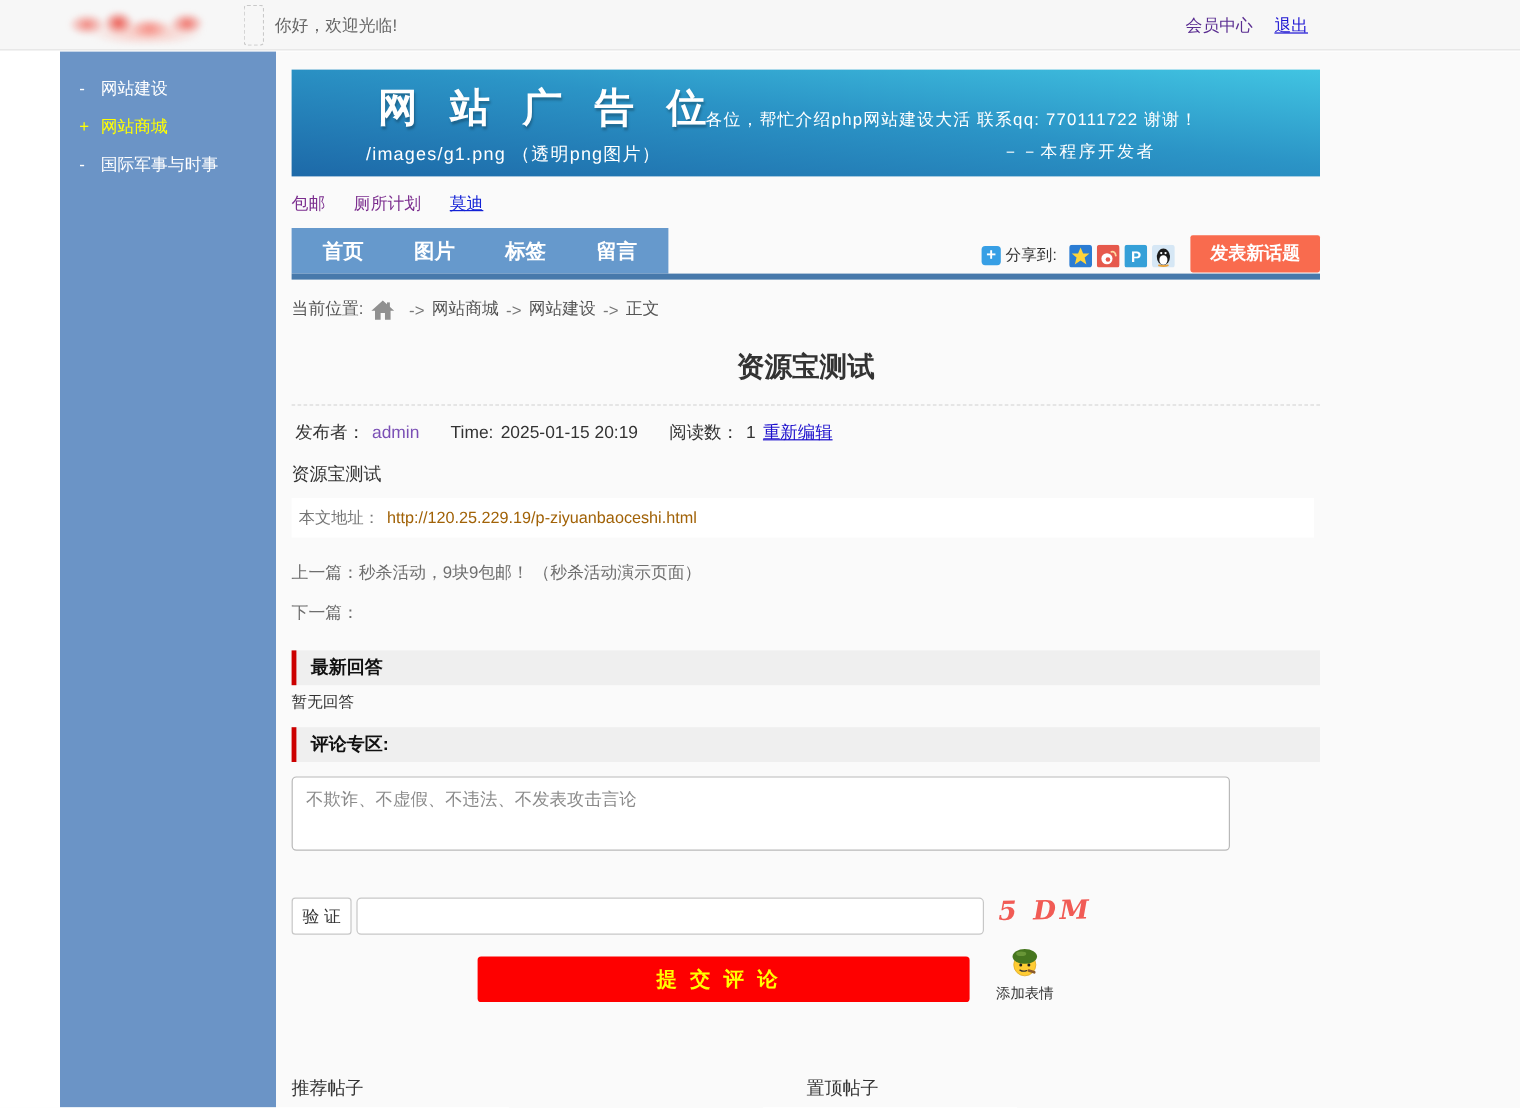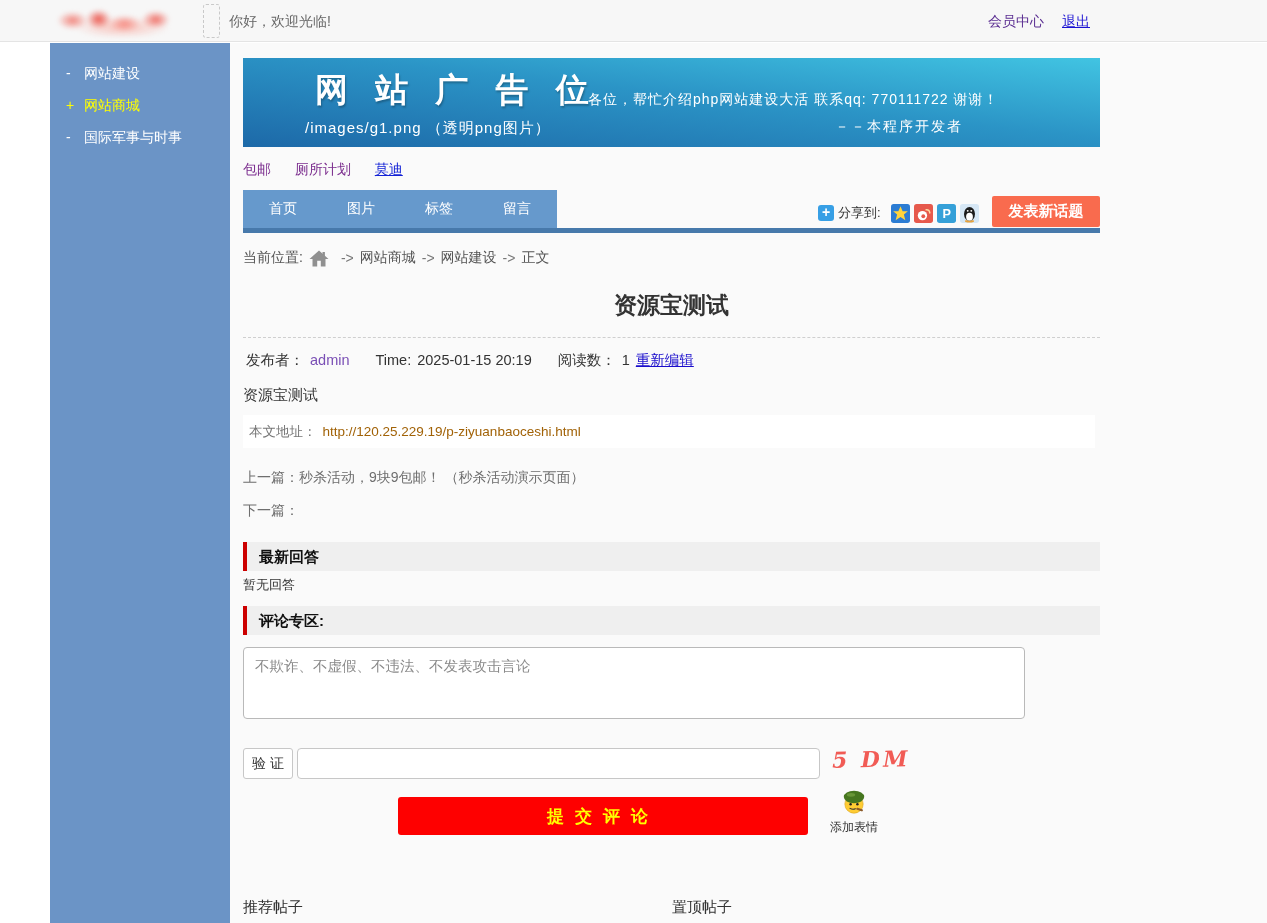--- a/index.html
+++ b/index.html
@@ -43,21 +43,21 @@
   .banner-msg1 { position:absolute; left:345px; top:33px; color:#fff; font-size:14px; letter-spacing:1px; }
   .banner-msg2 { position:absolute; left:592px; top:60px; color:#fff; font-size:14px; letter-spacing:2px; }
   
   .tags { position:absolute; left:243px; top:161px; font-size:14px; z-index:6; }
   .tag { margin-right:20px; cursor:pointer; }
   .tag-purple { color:#7b2d8e; text-decoration:none; }
   .tag-blue { color:#1322d6; text-decoration:underline; }
   
   .nav-tabs { position:absolute; left:243px; top:190px; width:314px; height:38px; background:#6699cc;
     display:flex; align-items:center; padding:0 26px; justify-content:space-between; z-index:6; }
-  .nav-tab { color:#fff; font-size:14px; cursor:pointer; }
+  .nav-tab { color:#fff; font-size:17px; cursor:pointer;font-weight:bold; }
   .nav-underline { position:absolute; left:243px; top:228px; width:857px; height:5px; background:#4779ab; z-index:6; }
   
   .share-row { position:absolute; left:818px; top:203px; height:20px; display:flex; align-items:center; z-index:7; }
   .share-plus { width:16px; height:16px; background:#379fe5; border-radius:3px; color:#fff;
     font-size:14px; font-weight:bold; line-height:15px; text-align:center; cursor:pointer; margin-right:4px; }
   .share-label { font-size:13px; color:#333; margin-right:10px; }
   .share-ico { width:19px; height:19px; margin-right:4px; cursor:pointer; display:inline-block; }
   .btn-new-topic { position:absolute; left:992px; top:196px; width:108px; height:31px; z-index:7;
     background:#f96b4e; color:#fff; font-size:15px; font-weight:bold; border:none; border-radius:2px;
     cursor:pointer; font-family:inherit; }
@@ -86,21 +86,21 @@
   .prev-link { color:#6e6e6e; cursor:pointer; }
   .next-row { position:absolute; left:243px; top:502px; font-size:14px; color:#6e6e6e; z-index:6; }
   
   .section-bar { position:absolute; left:243px; width:857px; height:29px; background:#efefef;
     border-left:4px solid #cc0000; line-height:29px; padding-left:12px;
     font-size:15px; font-weight:bold; color:#111; z-index:6; }
   .sec-answers { top:542px; }
   .sec-comments { top:606px; }
   .answers-empty { position:absolute; left:243px; top:576px; font-size:13px; color:#333; z-index:6; }
   
-  .comment-box { position:absolute; left:243px; top:647px; width:782px; height:72px; background:#fff;
+  .comment-box { position:absolute; left:243px; top:647px; width:782px; height:62px; background:#fff;
     border:1px solid #b9b9b9; border-radius:4px; padding:9px 11px; font-size:14.5px; color:#333;
     resize:none; font-family:inherit; z-index:6; }
   .comment-box::placeholder { color:#8a8a8a; }
   .captcha-label { position:absolute; left:243px; top:748px; width:50px; height:31px; background:#fff;
     border:1px solid #c7c7c7; border-radius:3px; text-align:center; line-height:29px;
     font-size:14px; color:#333; z-index:6; }
   .captcha-input { position:absolute; left:297px; top:748px; width:523px; height:31px; background:#fff;
     border:1px solid #c7c7c7; border-radius:4px; padding:0 8px; font-size:14px; z-index:6; font-family:inherit; }
   .captcha-img { position:absolute; left:832px; top:746px; font-family:"DejaVu Serif","Liberation Serif",serif;
     font-style:italic; font-weight:bold; font-size:22px; color:#f15b55; letter-spacing:3px;

